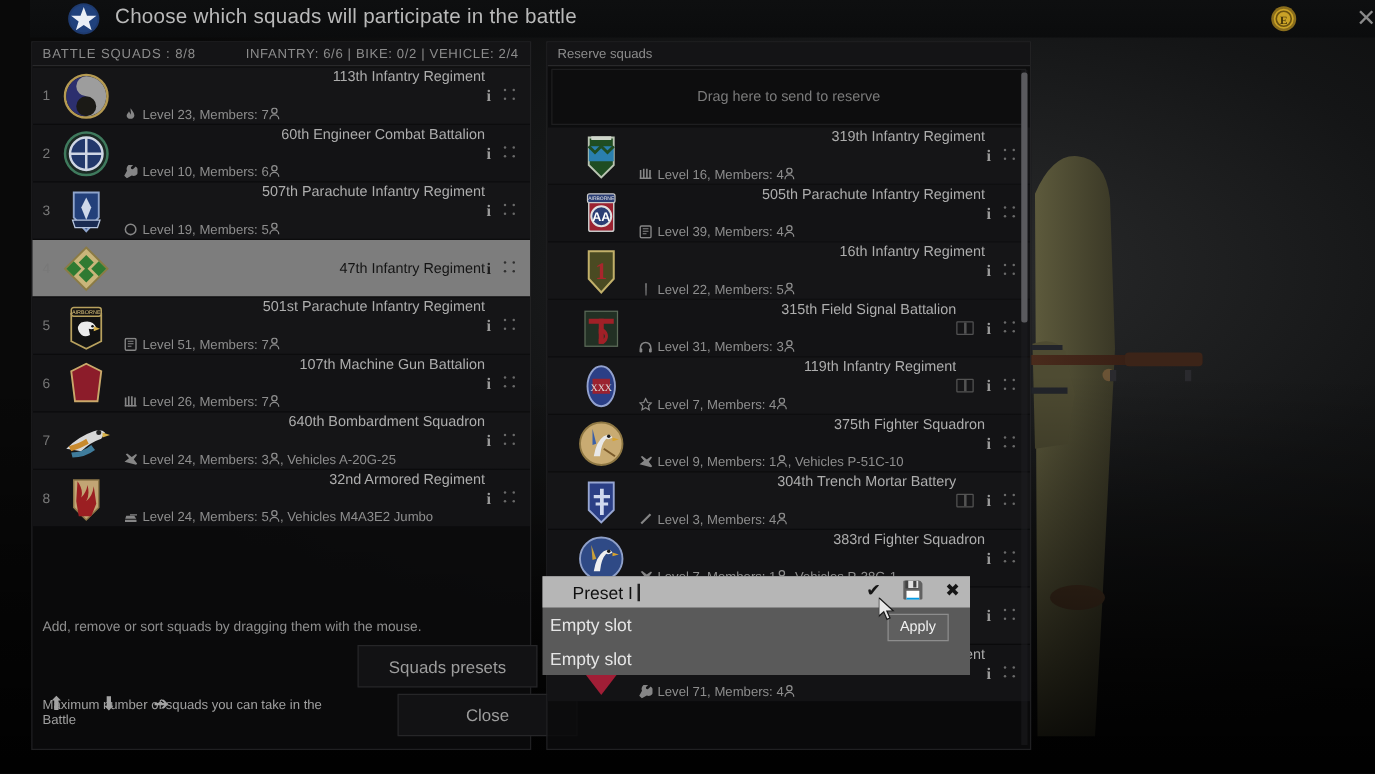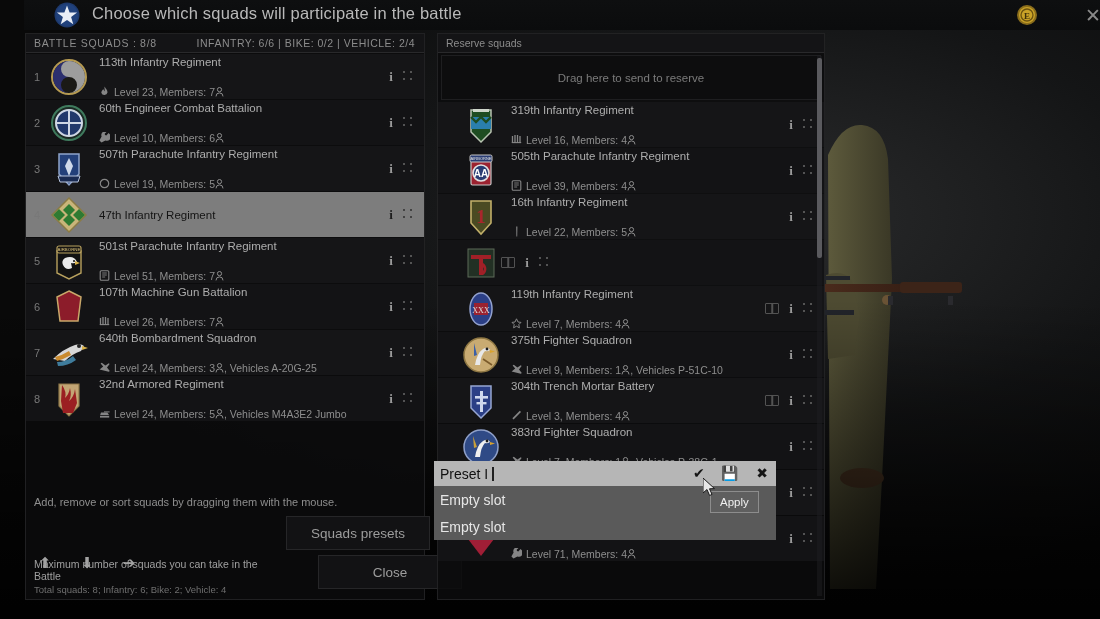--- a/index.html
+++ b/index.html
@@ -85,21 +85,21 @@
     width: 22px; text-align: center; flex: 0 0 22px;
     font-size: 11px; color: #787878;
   }
   .srow .emblem {
     flex: 0 0 40px; width: 40px; height: 40px; margin-left: 1px;
     display: flex; align-items: center; justify-content: center;
   }
   .srow .info { flex: 1 1 auto; padding-left: 10px; min-width: 0; }
   .srow .sname {
     font-size: 11.5px; color: #adadad; white-space: nowrap;
-    overflow: hidden; text-overflow: ellipsis;
+    overflow: hidden; text-overflow: ellipsis; text-align: right;
   }
   .srow.sel .sname { color: #141414; }
   .srow .sdetail {
     margin-top: 18px; font-size: 10.5px; color: #8e8e8e;
     display: flex; align-items: center; gap: 4px; white-space: nowrap;
   }
   .srow.sel .sdetail { color: #2a2a2a; }
   .srow .acts {
     flex: 0 0 auto; display: flex; align-items: center; gap: 9px;
     padding-right: 10px;
@@ -177,21 +177,21 @@
   
   .preset-pop {
     position: absolute; left: 434px; top: 461px; width: 342px; height: 79px;
     background: #5a5a5a;
   }
   .preset-head {
     position: relative; height: 25px; background: #b6b6b6;
     display: flex; align-items: center;
   }
   .preset-head .pname {
-    padding-left: 6px; font-size: 14px; color: #101010;
+    padding-left: 24px; font-size: 14px; color: #101010;
   }
   .preset-head .caret {
     display: inline-block; width: 2px; height: 14px; background: #202020;
     margin-left: 4px;
   }
   .preset-acts {
     position: absolute; right: 8px; top: 0; height: 25px;
     display: flex; align-items: center; gap: 17px;
   }
   .p-ico { color: #151515; font-size: 14px; line-height: 25px;
@@ -514,21 +514,20 @@
     <div class="hint">Add, remove or sort squads by dragging them with the mouse.</div>
 
     <div class="arrowrow">
       <span>⬆</span>
       <span>⬇</span>
       <span>➔</span>
     </div>
 
     <div class="maxline">
       <div class="m1">Maximum number of squads you can take in the Battle</div>
-      <div class="m2">Total squads: 8; Infantry: 6; Bike: 2; Vehicle: 4</div>
     </div>
 
     <div class="btn btn-presets">Squads presets</div>
     <div class="btn btn-close">Close</div>
   </div>
 
   <div class="right-panel">
     <div class="panel-head">
       <span class="reserve-title">Reserve squads</span>
     </div>
@@ -633,20 +632,34 @@
         </div>
         <div class="srow alt">
           <span class="num"></span>
           <span class="emblem">
             <svg viewBox="0 0 40 40" width="40" height="40">
               <rect x="7" y="6" width="26" height="28" fill="#223024" stroke="#5c6a58" stroke-width="1"></rect>
               <path d="M10 12h20v4H10z" fill="#a02027"></path>
               <path d="M18 12h4v20h-4z" fill="#a02027"></path>
               <path d="M22 20 a7 7 0 0 1 0 12 h-4 v-4 h4 a3 3 0 0 0 0 -4 h-4 v-4z" fill="#a02027"></path>
             </svg>
+          </span>
+          <span class="info">
+            <div class="sname">315th Field Signal Battalion</div>
+            <div class="sdetail">
+              <svg class="type-ico" viewBox="0 0 11 11">
+                <path d="M1.4 7.2V6a4.1 4.1 0 0 1 8.2 0v1.2" fill="none" stroke="#9a9a9a" stroke-width="1.2"></path>
+                <rect x="0.6" y="6.6" width="2.2" height="3.4" rx="1" fill="#9a9a9a"></rect>
+                <rect x="8.2" y="6.6" width="2.2" height="3.4" rx="1" fill="#9a9a9a"></rect>
+              </svg>
+              <span>Level 31, Members: 3<svg width="9" height="10" viewBox="0 0 9 10" style="vertical-align:-1px">
+                  <circle cx="4.5" cy="2.6" r="2.1" fill="none" stroke="#8e8e8e" stroke-width="1"></circle>
+                  <path d="M1 9.4 a3.5 3.5 0 0 1 7 0" fill="none" stroke="#8e8e8e" stroke-width="1"></path>
+                </svg></span>
+            </div>
           </span>
           <span class="acts">
             <span class="manual-ico"></span>
             <span class="info-ico">i</span>
             <span class="grip">
               <i></i>
               <i></i>
               <i></i>
               <i></i>
             </span>

